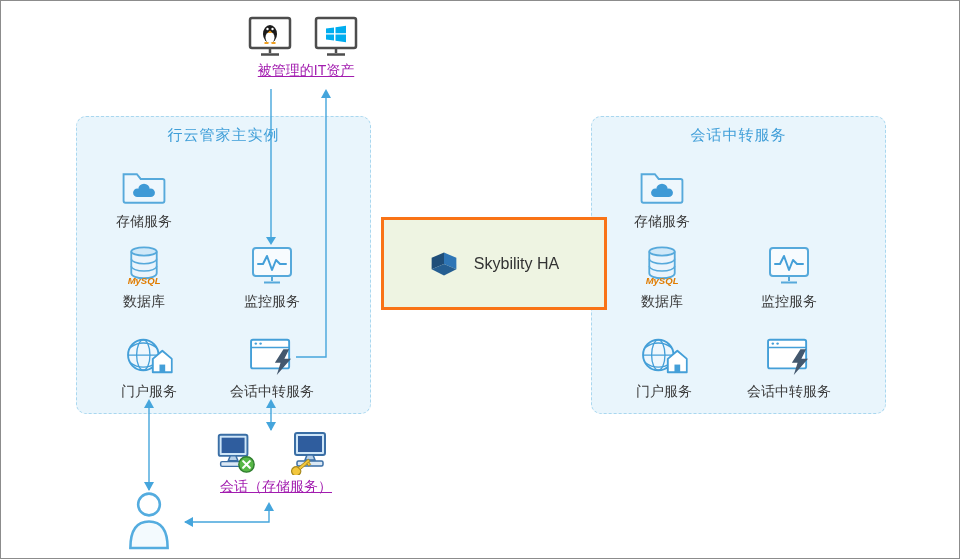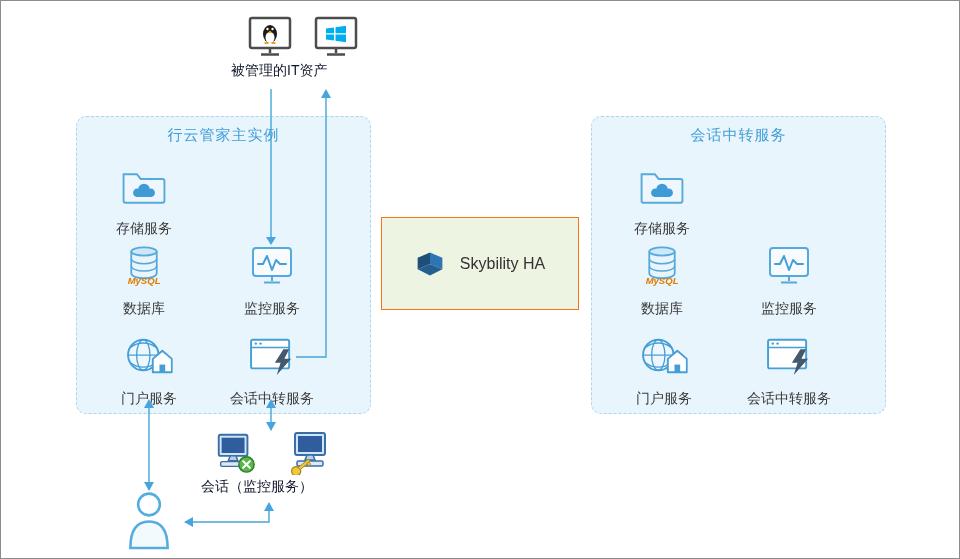--- a/index.html
+++ b/index.html
@@ -13,27 +13,27 @@
   .instance-box {
     position:absolute; top:115px; width:295px; height:298px;
     background:#e9f5fc; border:1px dashed #a9d7ef; border-radius:10px;
   }
   .instance-title {
     position:absolute; top:9px; left:0; width:100%; text-align:center;
     color:#3f9ed8; font-size:15px; letter-spacing:1px;
   }
   .service { position:absolute; width:110px; display:flex; flex-direction:column; align-items:center; }
   .service .icon { display:block; }
-  .svc-label { margin-top:14px; font-size:14px; color:#3a3a3a; white-space:nowrap; }
+  .svc-label { margin-top:7px; font-size:14px; color:#3a3a3a; white-space:nowrap; }
   .assets-label, .session-label {
-    position:absolute; font-size:14px; color:#0f172a; text-align:left; white-space:nowrap;
+    position:absolute; font-size:14px; color:#a21caf; text-align:center; white-space:nowrap;text-decoration:underline;
   }
   .ha-box {
-    position:absolute; left:380px; top:216px; width:198px; height:93px;
-    background:#eef4e2; border:1px solid #f97316;
+    position:absolute; left:380px; top:216px; width:226px; height:93px;
+    background:#eef4e2; border:3px solid #f97316;
     display:flex; align-items:center; justify-content:center; gap:15px;
   }
   .ha-label { font-size:16px; color:#333333; }
   .connectors { position:absolute; left:0; top:0; pointer-events:none; }
 </style>
 </head>
 <body>
 
 <div class="canvas">
 
@@ -243,19 +243,19 @@
       </svg>
     <div class="ha-label">Skybility HA</div>
   </div>
 
   <svg class="abs" style="left:212px; top:430px" width="44" height="44" viewBox="0 0 46 46">
       <use href="#ic-rdp-computer"></use>
     </svg>
   <svg class="abs" style="left:286px; top:428px" width="46" height="46" viewBox="0 0 46 46">
       <use href="#ic-rdp-key"></use>
     </svg>
-  <div class="session-label" style="left:200px; top:477px; width:150px">会话（监控服务）</div>
+  <div class="session-label" style="left:200px; top:477px; width:150px">会话（存储服务）</div>
 
   <svg class="abs" style="left:125px; top:489px" width="46" height="60" viewBox="0 0 44 58">
       <use href="#ic-person"></use>
     </svg>
 
 </div>
 
 </body></html>

